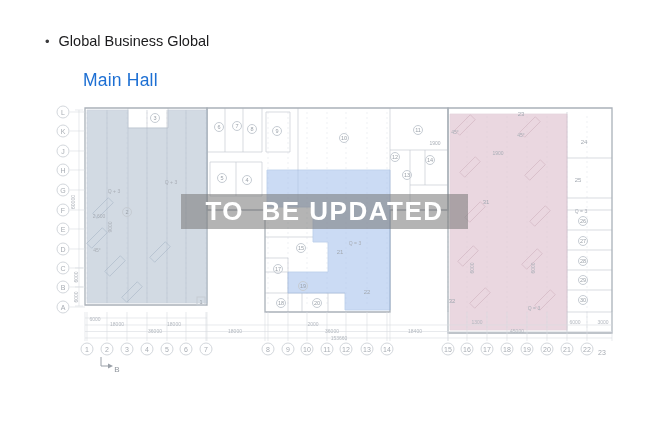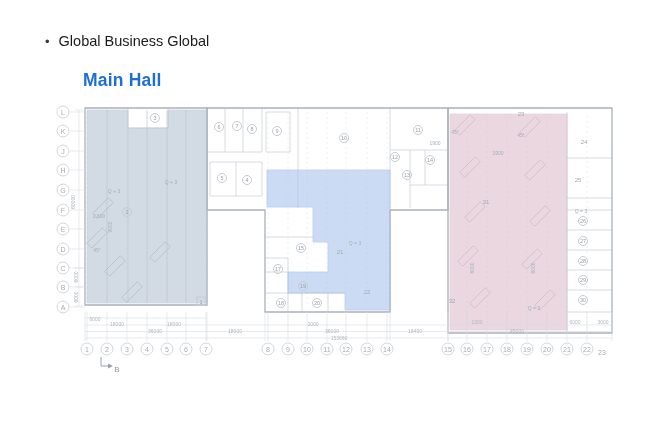--- a/index.html
+++ b/index.html
@@ -1,21 +1,21 @@
 <!DOCTYPE html>
 <html><head>
 <meta charset="utf-8">
 <style>
   html,body{margin:0;padding:0;background:#fff;}
   .stage{position:relative;width:660px;height:440px;background:#fff;overflow:hidden;
          font-family:"Liberation Sans",sans-serif;}
   .crumb{position:absolute;left:45px;top:33px;display:flex;align-items:center;gap:9px;
          font-size:14.5px;color:#1b1b1d;}
   .crumb .bullet{font-size:13px;color:#3a3a3c;line-height:1;}
-  .page-title{position:absolute;left:83px;top:70px;margin:0;font-size:17.5px;font-weight:bold;
+  .page-title{position:absolute;left:83px;top:70px;margin:0;font-size:17.5px;font-weight:normal;
         color:#1d6fd3;letter-spacing:.2px;}
   .plan{position:absolute;left:0;top:0;width:660px;height:440px;}
   .plan svg{position:absolute;left:0;top:0;}
   .lbl{position:absolute;transform:translate(-50%,-50%);white-space:nowrap;
        color:#a9aeb6;font-size:5px;line-height:1;}
   .lbl.rot{transform:translate(-50%,-50%) rotate(-90deg);}
   .dim{position:absolute;transform:translate(-50%,-50%);white-space:nowrap;
        color:#b3b8bf;font-size:5px;line-height:1;}
   .room{position:absolute;width:10px;height:10px;border:1px solid #c6ccd3;border-radius:50%;
         transform:translate(-50%,-50%);display:flex;align-items:center;justify-content:center;
@@ -265,14 +265,15 @@
         <div class="dim" style="left: 313px; top: 324px;">2000</div>
         <div class="dim" style="left: 332px; top: 331px;">36000</div>
         <div class="dim" style="left: 339px; top: 338px;">153660</div>
         <div class="dim" style="left: 415px; top: 331px;">18400</div>
         <div class="dim" style="left: 477px; top: 322px;">1300</div>
         <div class="dim" style="left: 517px; top: 331px;">45000</div>
         <div class="dim" style="left: 575px; top: 322px;">6000</div>
         <div class="dim" style="left: 603px; top: 322px;">3000</div>
         <div class="marker-b" style="left: 117px; top: 369px;">B</div>
       </div>
+    <div class="watermark">TO  BE UPDATED</div>
   </div>
 </div>
 
 </body></html>

